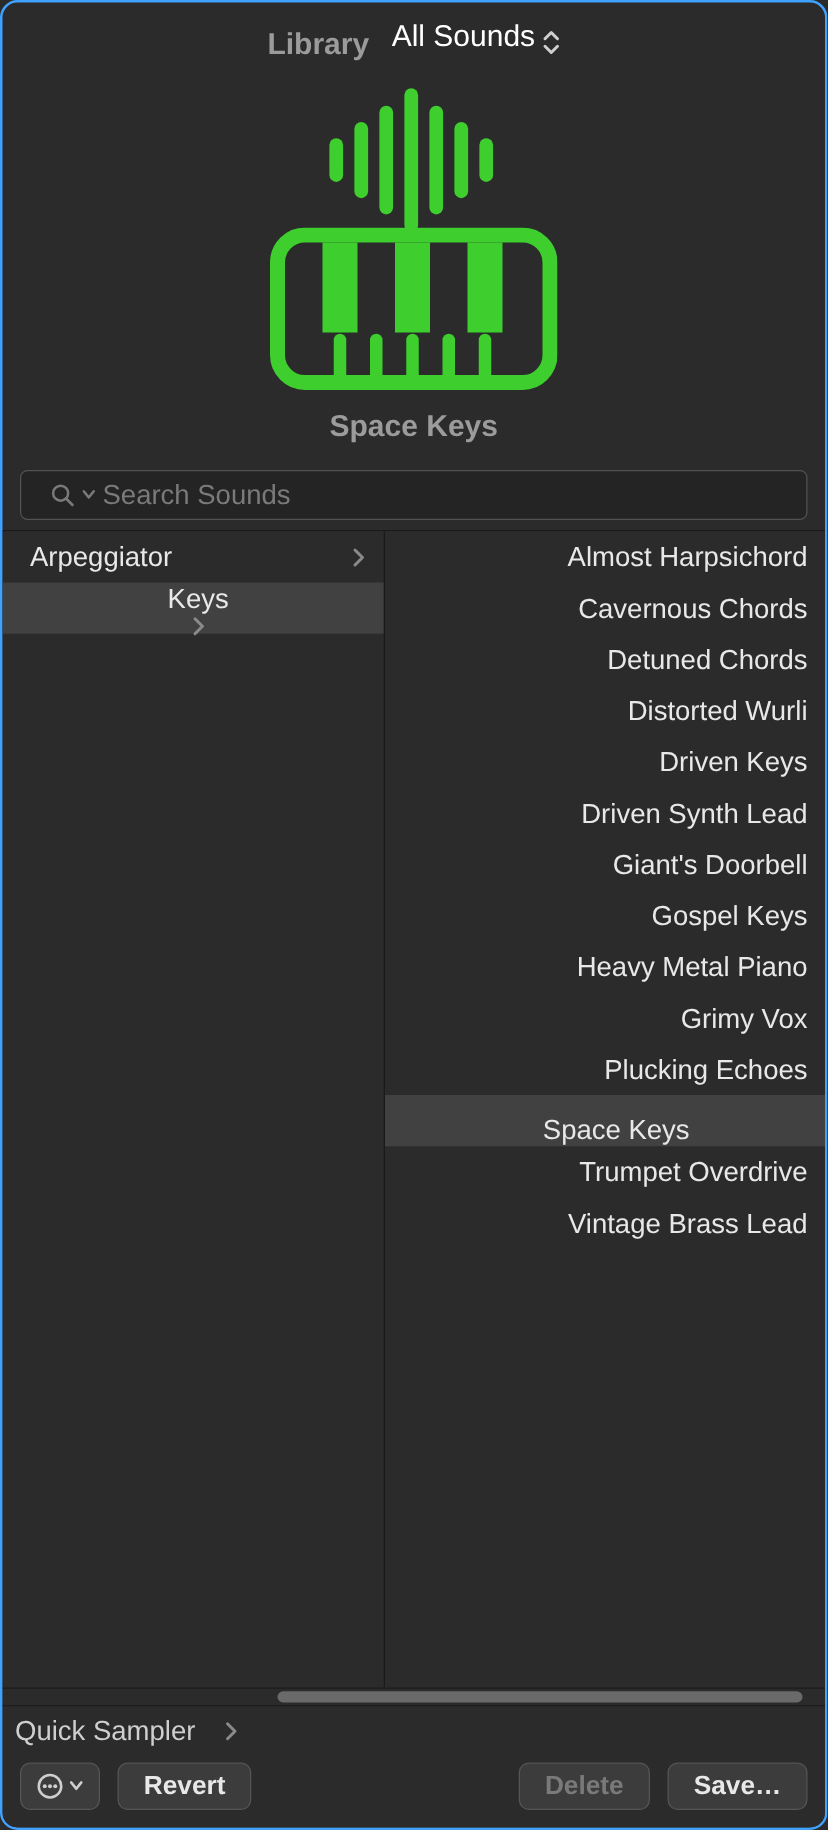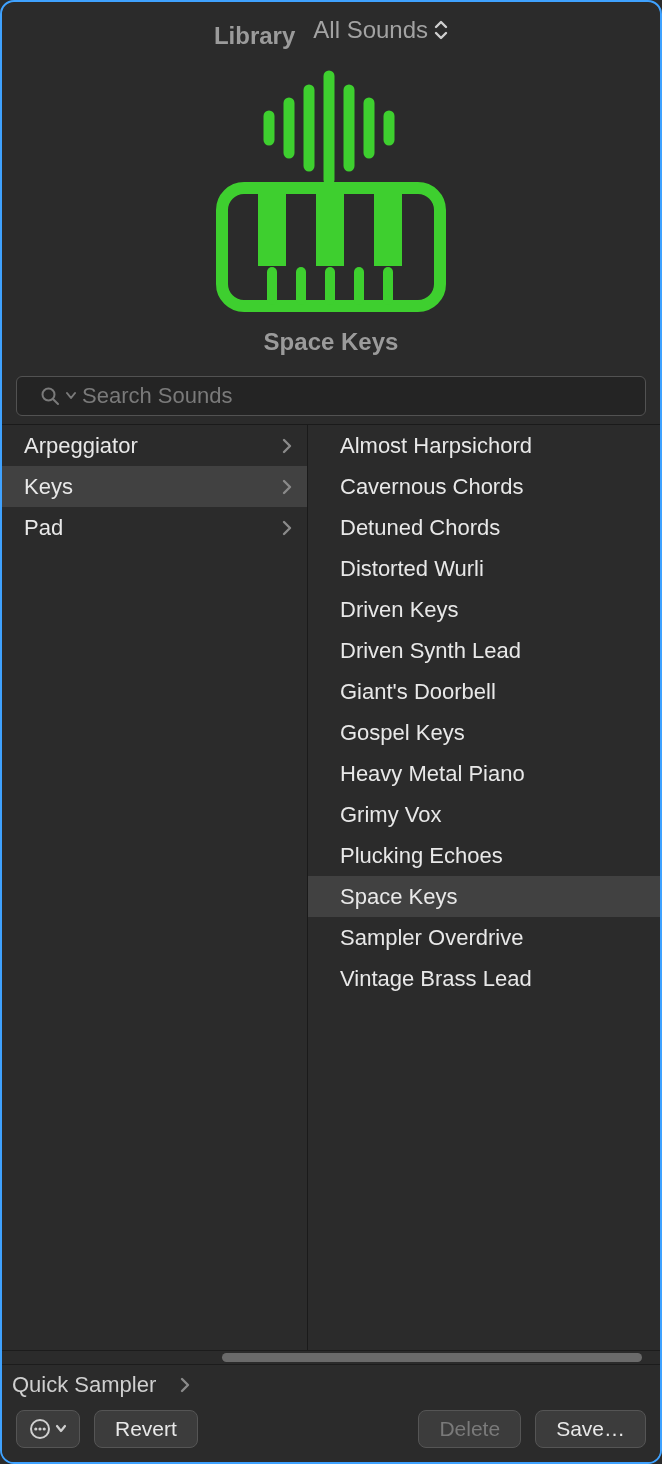--- a/index.html
+++ b/index.html
@@ -30,24 +30,24 @@
     height: 56px;
   }
   .header .lib-label {
     font-size: 24px;
     font-weight: 600;
     color: #9b9b9b;
     margin-top: 12px;
   }
   .header .dd {
     display: flex;
-    align-items: center;
+    align-items: flex-end;
     gap: 6px;
     font-size: 24px;
-    color: #a3a3a3;
+    color: #ffffff;
     cursor: default;
   }
   .header .dd svg { display:block; }
   
   .hero {
     display: flex;
     flex-direction: column;
     align-items: center;
     padding: 10px 0 20px;
   }
@@ -101,22 +101,22 @@
   .row {
     display: flex;
     align-items: center;
     justify-content: space-between;
     height: 41px;
     padding: 0 14px 0 22px;
     font-size: 22px;
     color: #e8e8e8;
     cursor: default;
   }
-  .col.sounds .row { padding-left: 32px; }
-  .row.sel { background: #414141; }
+  .col.sounds .row { padding-left: 32px; justify-content: flex-end; }
+  .row.sel { background: #414141; flex-direction: column; }
   .row .chev svg { display:block; }
   
   .scroll-strip {
     height: 14px;
     background: #2b2b2b;
     position: relative;
     border-top: 1px solid #1c1c1c;
   }
   .scroll-strip .thumb {
     position: absolute;
@@ -136,20 +136,21 @@
     border-top: 1px solid #1c1c1c;
     background:#2b2b2b;
   }
   .footer {
     height: 58px;
     display: flex;
     align-items: center;
     gap: 14px;
     padding: 0 14px 8px;
     background:#2b2b2b;
+    font-weight:bold;
   }
   .btn {
     height: 38px;
     padding: 0 20px;
     border-radius: 8px;
     background: #3c3c3c;
     border: 1px solid #555;
     color: #e8e8e8;
     font-size: 21px;
     display: inline-flex;
@@ -232,28 +233,20 @@
             </span>
           </li>
           <li class="row sel">
             <span>Keys</span>
             <span class="chev">
               <svg width="12" height="18" viewBox="0 0 12 18">
                 <path d="M3 3 L9 9 L3 15" stroke="#8a8a8a" stroke-width="2.4" fill="none" stroke-linecap="round" stroke-linejoin="round"></path>
               </svg>
             </span>
           </li>
-          <li class="row">
-            <span>Pad</span>
-            <span class="chev">
-              <svg width="12" height="18" viewBox="0 0 12 18">
-                <path d="M3 3 L9 9 L3 15" stroke="#8a8a8a" stroke-width="2.4" fill="none" stroke-linecap="round" stroke-linejoin="round"></path>
-              </svg>
-            </span>
-          </li>
         </ul>
     </div>
     <div class="col sounds">
       <ul id="sound-list">
           <li class="row">
             <span>Almost Harpsichord</span>
           </li>
           <li class="row">
             <span>Cavernous Chords</span>
           </li>
@@ -281,21 +274,21 @@
           <li class="row">
             <span>Grimy Vox</span>
           </li>
           <li class="row">
             <span>Plucking Echoes</span>
           </li>
           <li class="row sel">
             <span>Space Keys</span>
           </li>
           <li class="row">
-            <span>Sampler Overdrive</span>
+            <span>Trumpet Overdrive</span>
           </li>
           <li class="row">
             <span>Vintage Brass Lead</span>
           </li>
         </ul>
     </div>
   </div>
 
   <div class="scroll-strip">
     <div class="thumb"></div>

